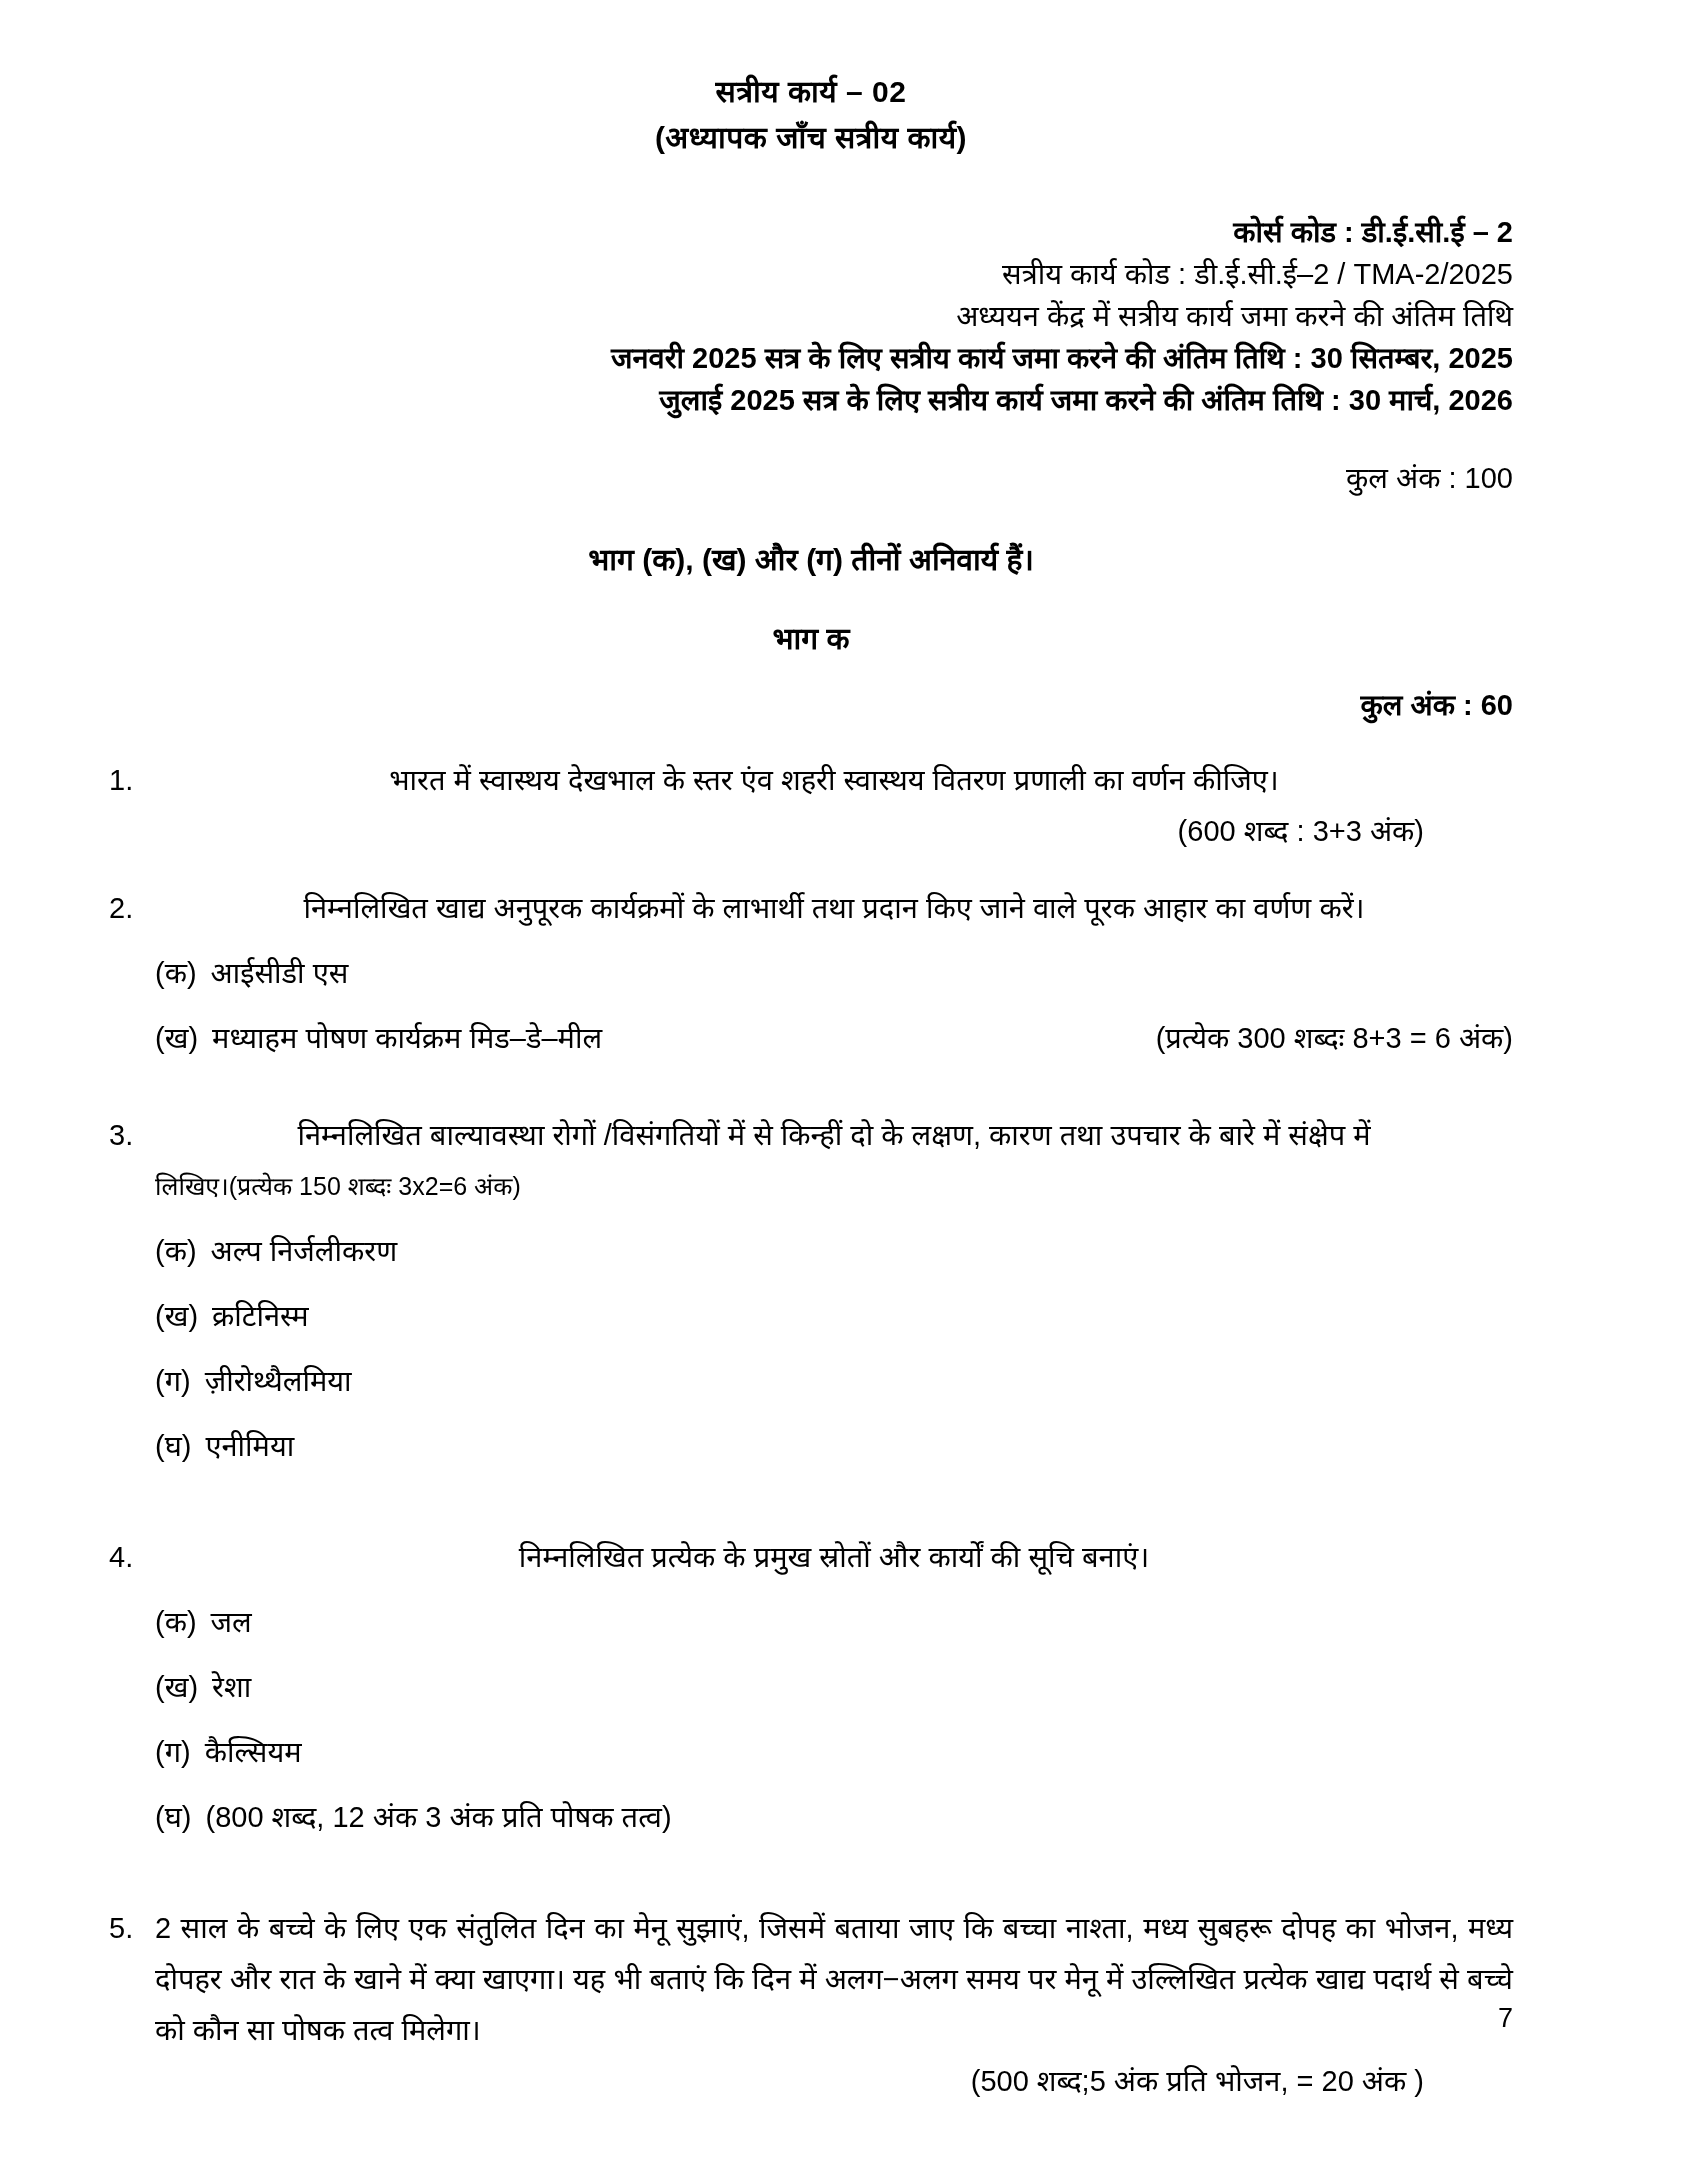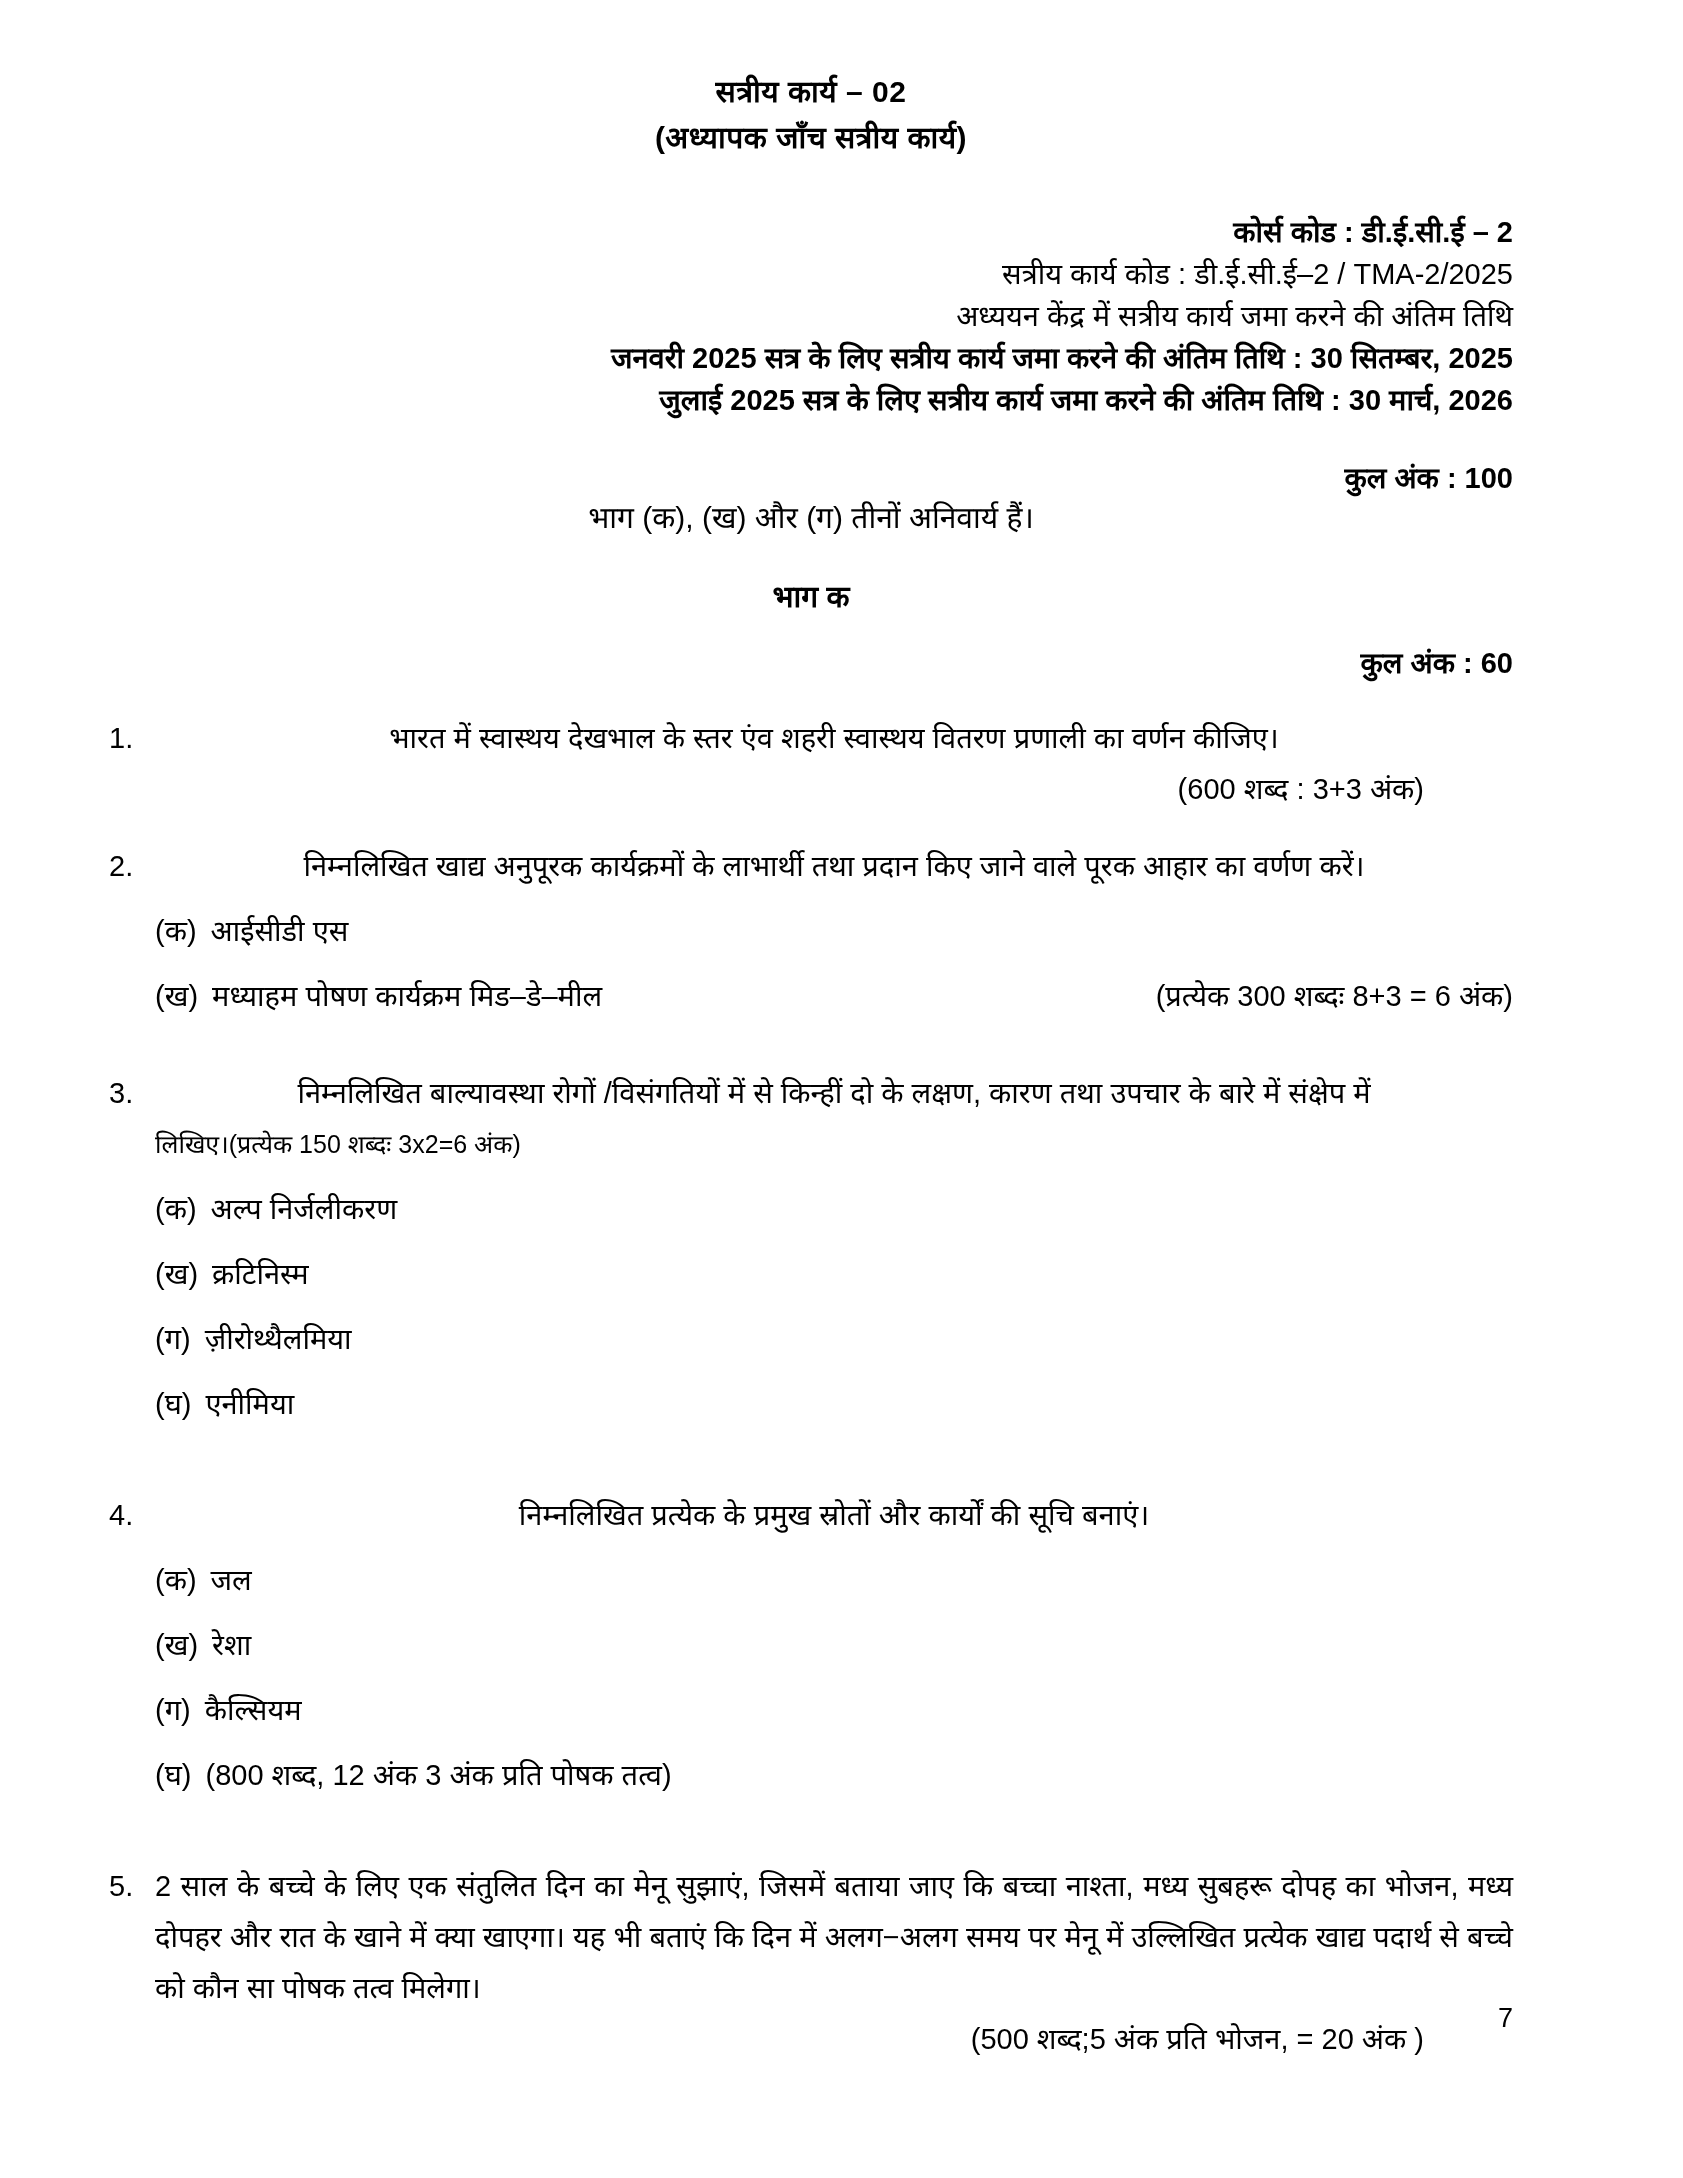--- a/index.html
+++ b/index.html
@@ -45,28 +45,29 @@
     line-height: 42px;
     white-space: nowrap;
   }
   .meta-line.bold {
     font-weight: bold;
   }
   .meta-total {
     margin-top: 36px;
     text-align: right;
     font-size: 29px;
-    font-weight: bold;
+    font-weight: normal;
   }
 
   
   .center-note {
     text-align: center;
     font-size: 30px;
-    font-weight: normal;
+    font-weight: bold;
+    margin-top: 42px;
   }
   .center-part {
     text-align: center;
     font-size: 30px;
     font-weight: bold;
     margin-top: 38px;
   }
   .part-marks {
     text-align: right;
     font-size: 29px;

